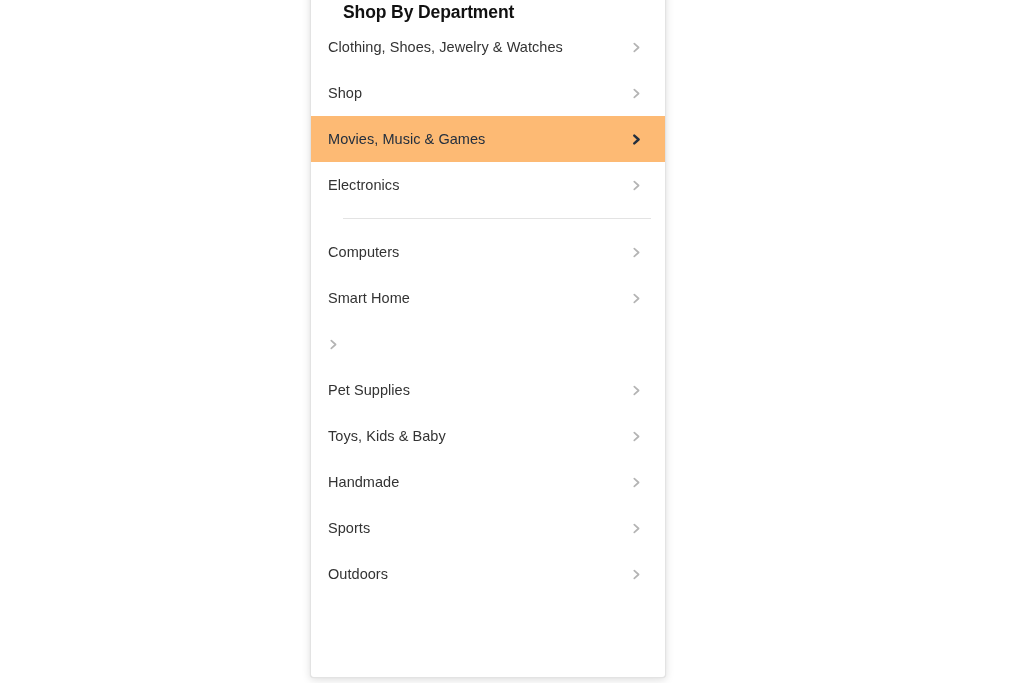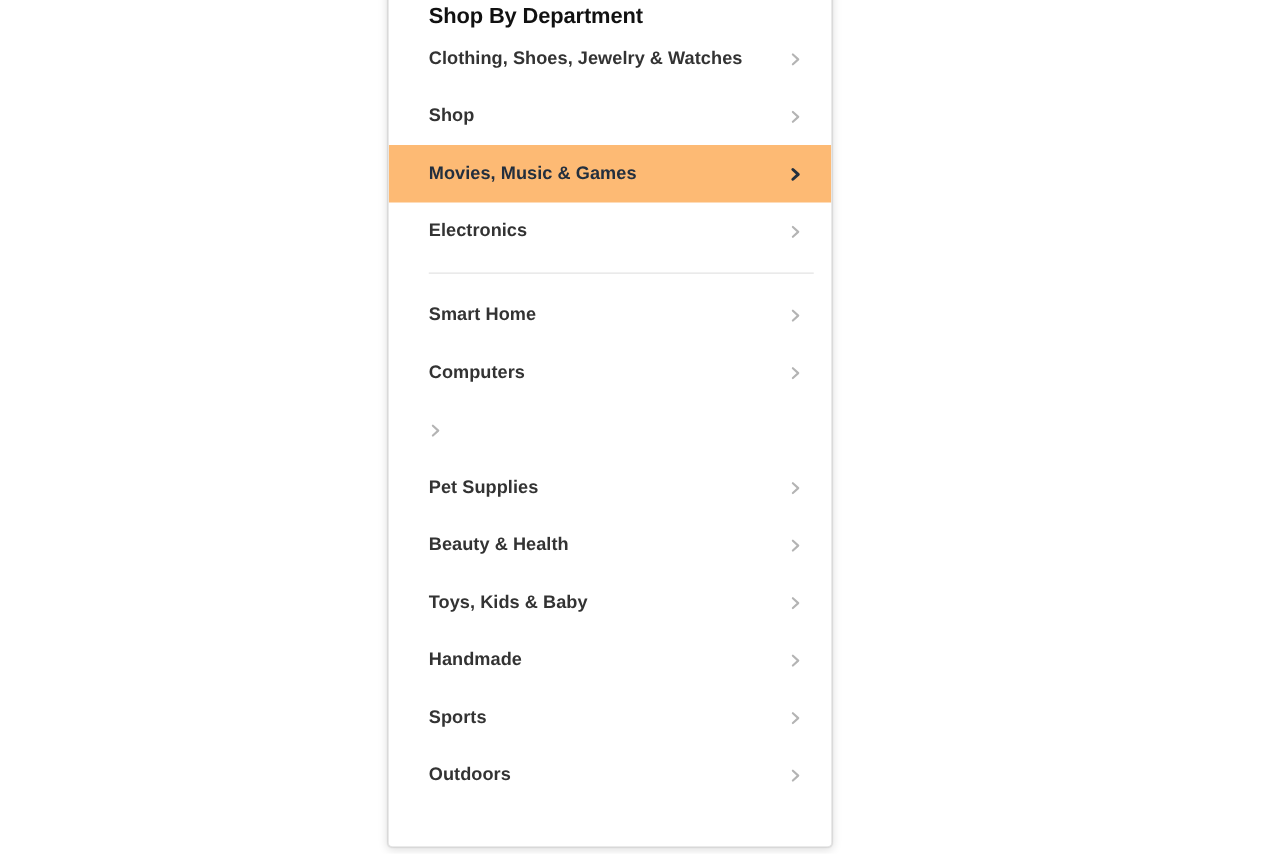--- a/index.html
+++ b/index.html
@@ -56,25 +56,24 @@
     margin: 0;
     padding: 0;
   }
 
   .dept-item {
     position: relative;
     display: flex;
     align-items: center;
     justify-content: space-between;
     height: 46px;
-    padding: 0 20px 0 32px;
+    padding: 0 20px 0 17px;
     box-sizing: border-box;
     cursor: pointer;
     background: transparent;
-    font-weight: bold;
   }
 
   .dept-item.selected {
     background: #fdba74;
   }
 
   .dept-label {
     font-size: 14.5px;
     color: #333333;
     line-height: 20px;
@@ -162,52 +161,44 @@
           </span>
         </li>
       </ul>
 
     <div class="divider-spacer-top"></div>
     <div class="group-divider"></div>
     <div class="divider-spacer-bottom"></div>
 
     <ul class="dept-list" id="group-1">
         <li class="dept-item">
+          <span class="dept-label">Computers</span>
+          <span class="chev">
+            <svg viewBox="0 0 11 11">
+              <polyline points="3.3,1.6 7.6,5.5 3.3,9.4"></polyline>
+            </svg>
+          </span>
+        </li>
+        <li class="dept-item">
           <span class="dept-label">Smart Home</span>
           <span class="chev">
             <svg viewBox="0 0 11 11">
               <polyline points="3.3,1.6 7.6,5.5 3.3,9.4"></polyline>
             </svg>
           </span>
         </li>
         <li class="dept-item">
-          <span class="dept-label">Computers</span>
-          <span class="chev">
-            <svg viewBox="0 0 11 11">
-              <polyline points="3.3,1.6 7.6,5.5 3.3,9.4"></polyline>
-            </svg>
-          </span>
-        </li>
-        <li class="dept-item">
           <span class="chev">
             <svg viewBox="0 0 11 11">
               <polyline points="3.3,1.6 7.6,5.5 3.3,9.4"></polyline>
             </svg>
           </span>
         </li>
         <li class="dept-item">
           <span class="dept-label">Pet Supplies</span>
-          <span class="chev">
-            <svg viewBox="0 0 11 11">
-              <polyline points="3.3,1.6 7.6,5.5 3.3,9.4"></polyline>
-            </svg>
-          </span>
-        </li>
-        <li class="dept-item">
-          <span class="dept-label">Beauty &amp; Health</span>
           <span class="chev">
             <svg viewBox="0 0 11 11">
               <polyline points="3.3,1.6 7.6,5.5 3.3,9.4"></polyline>
             </svg>
           </span>
         </li>
         <li class="dept-item">
           <span class="dept-label">Toys, Kids &amp; Baby</span>
           <span class="chev">
             <svg viewBox="0 0 11 11">

